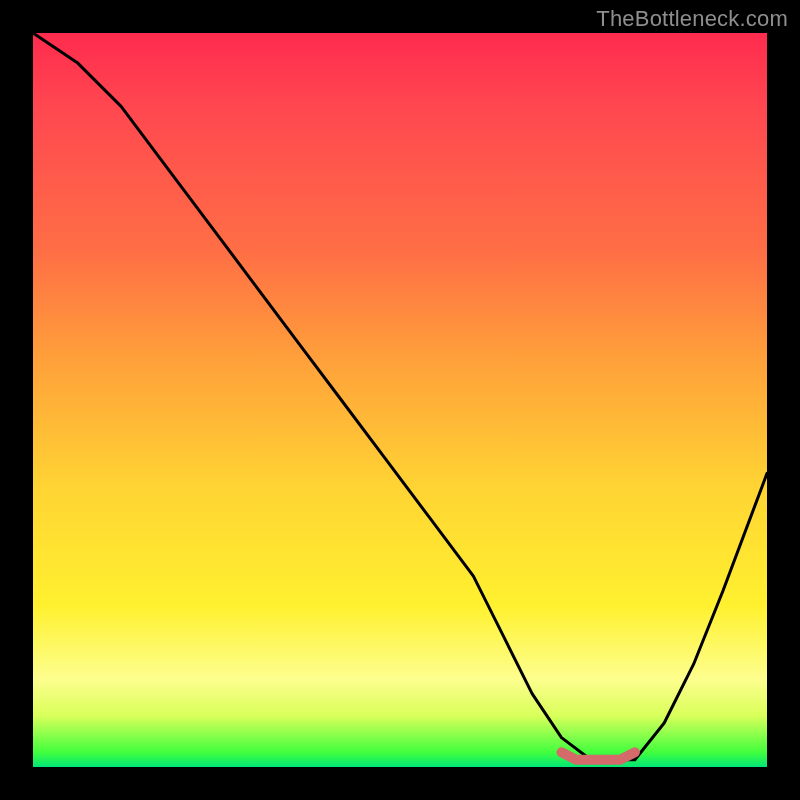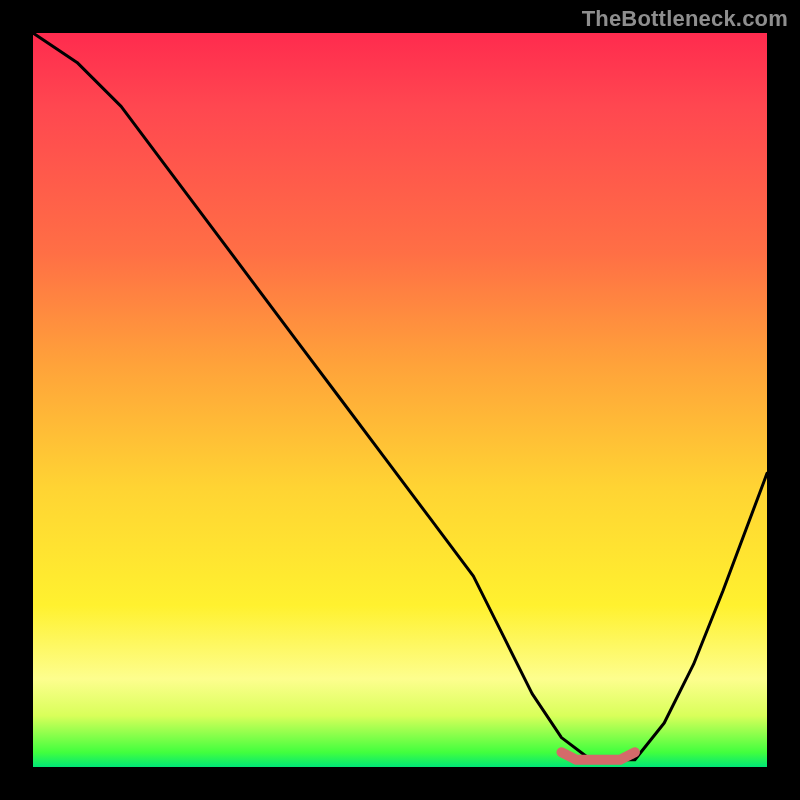--- a/index.html
+++ b/index.html
@@ -37,21 +37,21 @@
       #42ff3e 98%,
       #00e676 100%
     );
   }
   .watermark {
     position: absolute;
     top: 6px;
     right: 12px;
     color: #8e8e8e;
     font-size: 22px;
-    font-weight: 700;
+    font-weight: 400;
     letter-spacing: 0.2px;
     pointer-events: none;
   }
   svg.curve {
     position: absolute;
     left: 0;
     top: 0;
     width: 734px;
     height: 734px;
     overflow: visible;

